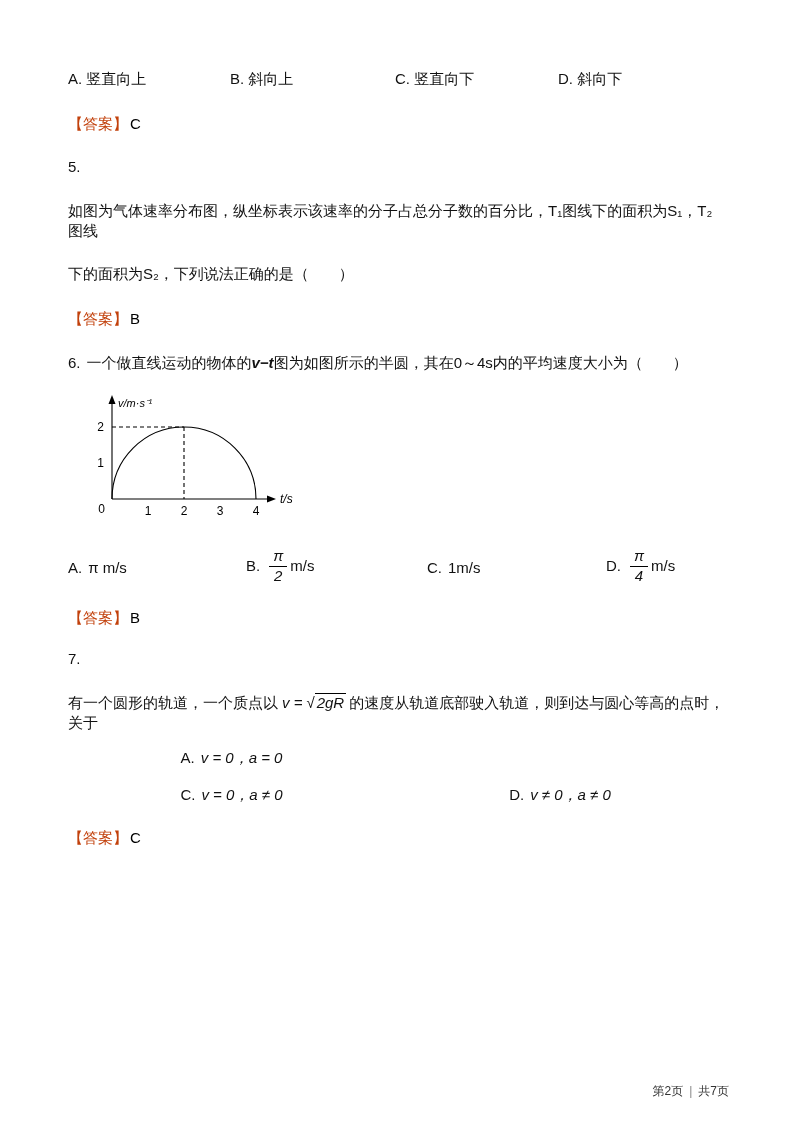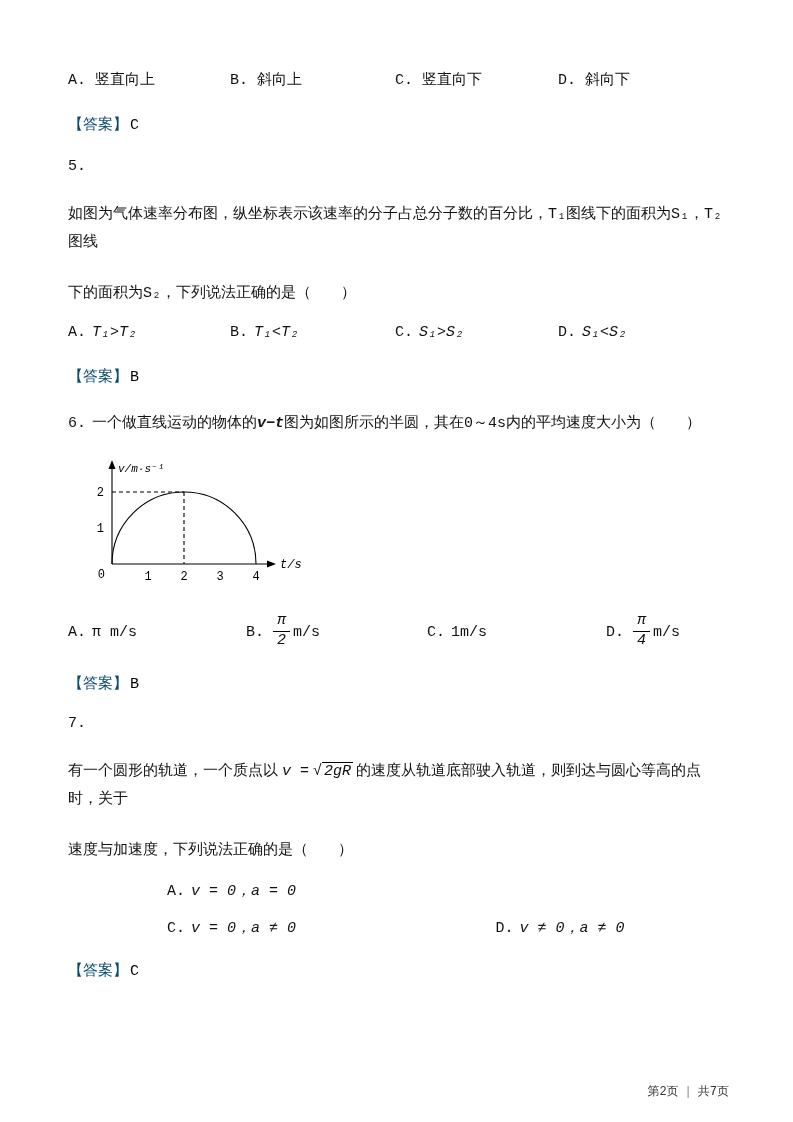--- a/index.html
+++ b/index.html
@@ -1,29 +1,29 @@
 <!DOCTYPE html>
 <html><head>
 <meta charset="utf-8">
 <style>
   html,body{margin:0;padding:0;background:#ffffff;}
   .page{
     width:793px;height:1122px;position:relative;background:#fff;color:#111;
-    font-family:Liberation Mono, monospace;font-size:15px;overflow:hidden;
+    font-family:Liberation Sans, sans-serif;font-size:15px;overflow:hidden;
   }
   .content{padding:0 68px;}
   .row-4{display:grid;grid-template-columns:162px 165px 163px 1fr;align-items:center;}
   .row-2{display:grid;grid-template-columns:327px 1fr;align-items:center;text-align:center;}
   .opts{margin-top:16px;}
   .opts-tall{margin-top:20px;min-height:40px;gap:16px;}
-  .qline{line-height:28px;margin:23px 0 0 0;}
+  .qline{line-height:20px;margin:23px 0 0 0;}
   .first-line{margin-top:26px;}
   .qnum{margin-top:24px;}
   .ans{margin-top:26px;}
-  .ans-label{color:#0c4a6e;}
+  .ans-label{color:#c2410c;}
   .ans-value{color:#000;margin-left:2px;}
   .math{font-style:italic;}
   .bi{font-style:italic;font-weight:bold;}
   .prefix{margin-right:6px;}
   .frac{display:inline-block;vertical-align:middle;text-align:center;line-height:1.1;font-style:italic;margin:0 3px;position:relative;top:-1px;}
   .frac .num{display:block;border-bottom:1px solid #000;padding:0 4px 1px;}
   .frac .den{display:block;padding-top:1px;}
   .sqrt{font-style:normal;margin-left:4px;}
   .radicand{border-top:1px solid #000;font-style:italic;padding:0 2px;margin-right:3px;}
   .figure{margin-top:20px;margin-left:4px;}
@@ -47,26 +47,20 @@
     </div>
     <div class="ans">
       <span class="ans-label">【答案】</span><span class="ans-value">C</span>
     </div>
 
     <div class="qnum">5.</div>
     <p class="qline first-line">如图为气体速率分布图，纵坐标表示该速率的分子占总分子数的百分比，T₁图线下的面积为S₁，T₂图线</p>
     <p class="qline">下的面积为S₂，下列说法正确的是（　　）</p>
 
 
-    <div class="row-4 opts">
-      <span><span class="prefix">A.</span><span class="math">T₁&gt;T₂</span></span>
-      <span><span class="prefix">B.</span><span class="math">T₁&lt;T₂</span></span>
-      <span><span class="prefix">C.</span><span class="math">S₁&gt;S₂</span></span>
-      <span><span class="prefix">D.</span><span class="math">S₁&lt;S₂</span></span>
-    </div>
     <div class="ans">
       <span class="ans-label">【答案】</span><span class="ans-value">B</span>
     </div>
 
     <p class="qline" style="margin-top:24px;">
       <span class="prefix">6.</span><span>一个做直线运动的物体的</span><span class="bi">v−t</span><span>图为如图所示的半圆，其在0～4s内的平均速度大小为（　　）</span>
     </p>
 
     <div class="figure" style="margin-top:14px;text-align:right;">
       <svg width="250" height="140" viewBox="0 0 250 140">
@@ -96,21 +90,20 @@
       <span><span class="prefix">D.</span><span class="frac"><span class="num">π</span><span class="den">4</span></span><span>m/s</span></span>
     </div>
     <div class="ans" style="margin-top:22px;">
       <span class="ans-label">【答案】</span><span class="ans-value">B</span>
     </div>
 
     <div class="qnum" style="margin-top:22px;">7.</div>
     <p class="qline first-line">
       <span>有一个圆形的轨道，一个质点以</span><span class="math sqrt-lhs" style="margin-left:4px;">v =</span><span class="sqrt">√</span><span class="radicand">2gR</span><span>的速度从轨道底部驶入轨道，则到达与圆心等高的点时，关于</span>
     </p>
-    <p class="qline">速度与加速度，下列说法正确的是（　　）</p>
 
     <div class="row-2 opts">
       <span><span class="prefix">A.</span><span class="math">v = 0，a = 0</span></span>
     </div>
     <div class="row-2" style="margin-top:18px;">
       <span><span class="prefix">C.</span><span class="math">v = 0，a ≠ 0</span></span>
       <span><span class="prefix">D.</span><span class="math">v ≠ 0，a ≠ 0</span></span>
     </div>
     <div class="ans" style="margin-top:24px;">
       <span class="ans-label">【答案】</span><span class="ans-value">C</span>

